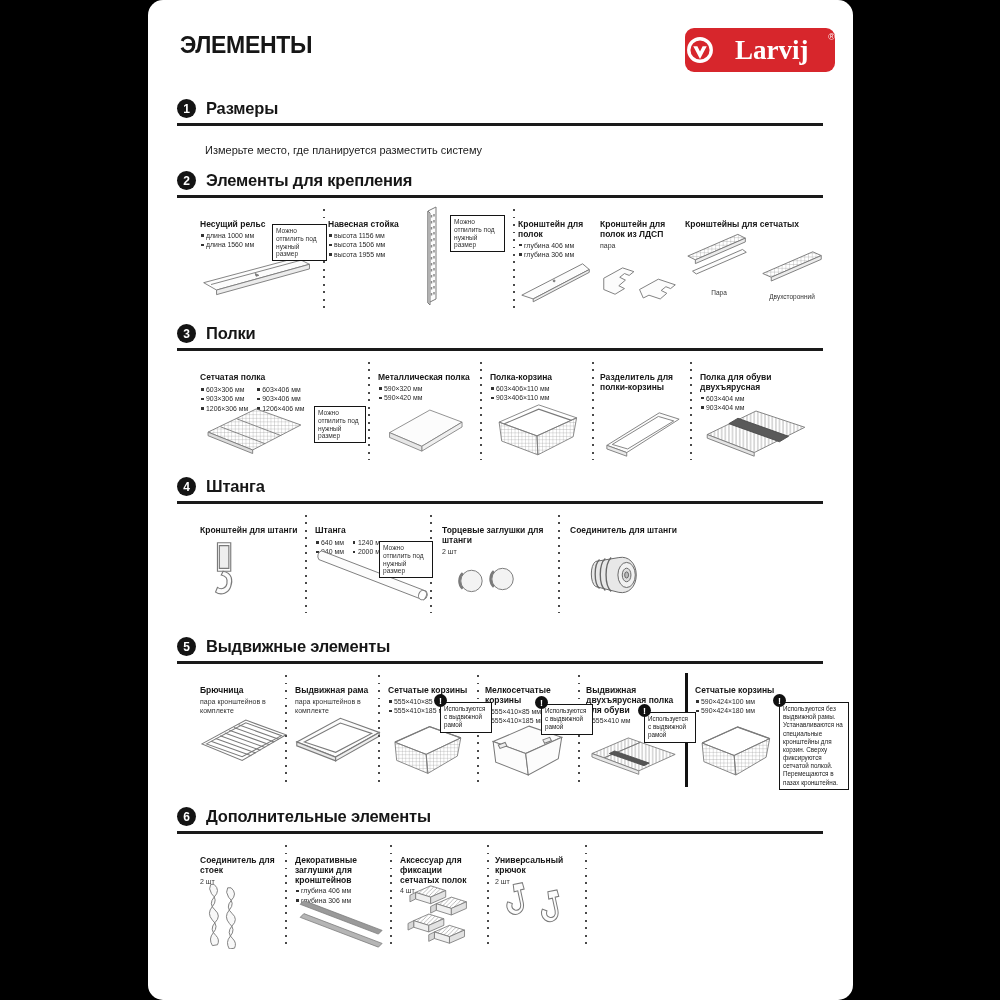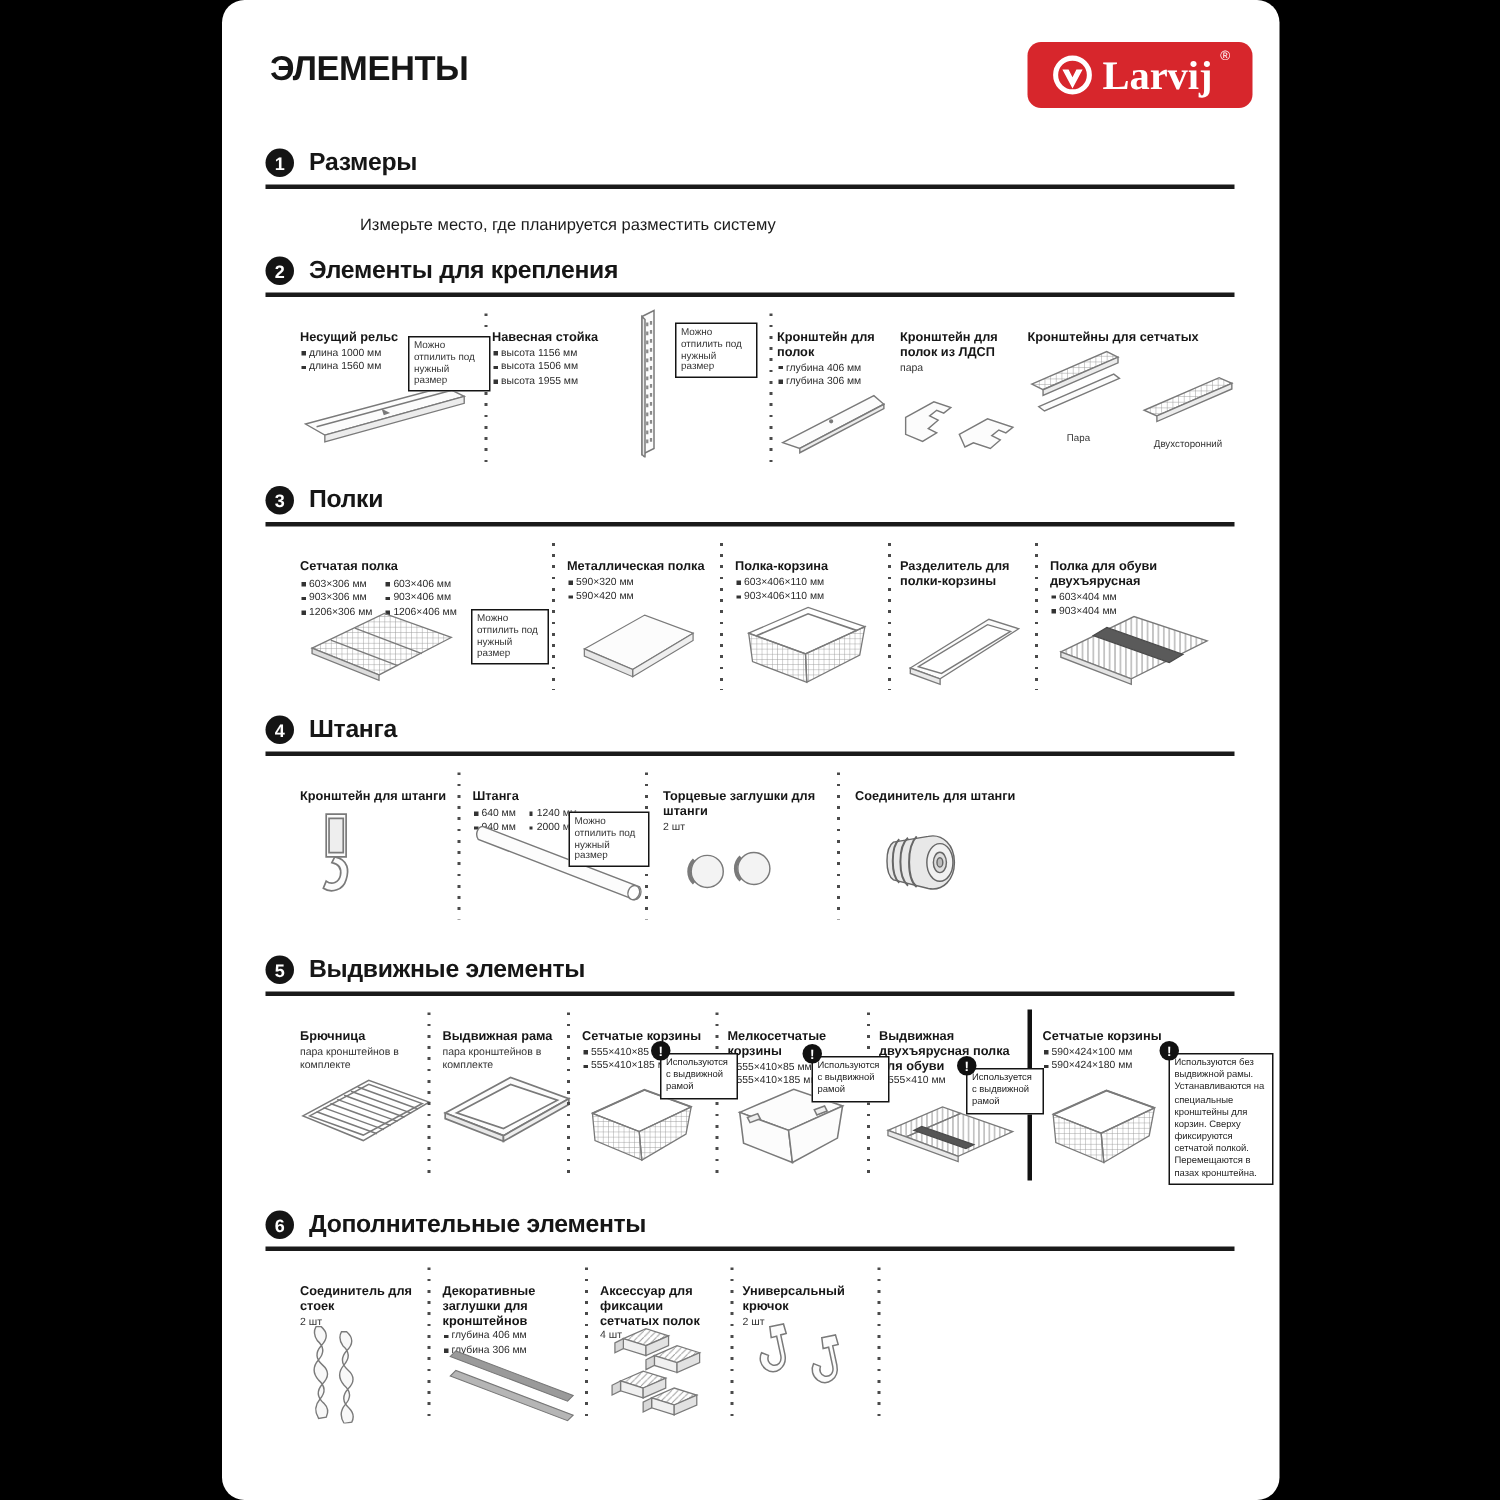--- a/index.html
+++ b/index.html
@@ -4,21 +4,21 @@
 <style>
   html,body{margin:0;padding:0;}
   body{width:1000px;height:1000px;background:#000;position:relative;
        font-family:"Liberation Sans",sans-serif;color:#161616;}
   .page{position:absolute;left:148px;top:0;width:705px;height:1000px;
         background:#fff;border-radius:15px;overflow:hidden;}
 
   
   .hdr-title{position:absolute;left:32px;top:32px;font-size:23px;font-weight:700;letter-spacing:-0.3px;}
   .logo{position:absolute;left:537px;top:28px;width:150px;height:44px;border-radius:9px;
-        display:flex;align-items:center;justify-content:center;gap:5px;}
+        display:flex;align-items:center;justify-content:space-between;gap:5px;}
   .logo-text{font-family:"Liberation Serif",serif;font-weight:700;font-size:27px;color:#fff;line-height:1;}
   .logo-reg{color:#fff;font-size:9px;align-self:flex-start;margin-top:4px;}
 
   
   .sec{position:absolute;left:29px;width:646px;}
   .sec-head{display:flex;align-items:center;gap:10px;}
   .sec-num{width:19px;height:19px;border-radius:50%;background:#141414;color:#fff;
            font-weight:700;font-size:12px;display:flex;align-items:center;justify-content:center;flex:0 0 19px;}
   .sec-title{font-size:16.5px;font-weight:700;letter-spacing:-0.2px;}
   .rule{height:3px;background:#1a1a1a;margin-top:5px;}
@@ -46,21 +46,21 @@
   
   .wn{position:absolute;z-index:3;}
   .bang{position:absolute;left:0;top:-5px;width:13px;height:13px;border-radius:50%;background:#111;
         color:#fff;display:flex;align-items:center;justify-content:center;z-index:4;
         font-size:9px;font-weight:700;}
   .bang::before{content:"!";}
   .wbox{border:1.6px solid #141414;background:#fff;padding:2px 3px;margin:3px 0 0 6px;
         font-size:6.3px;line-height:1.3;color:#222;}
 
   
-  .s1body{position:absolute;left:28px;top:9px;font-size:11px;color:#1c1c1c;margin-left:35px;}
+  .s1body{position:absolute;left:28px;top:9px;font-size:11px;color:#1c1c1c;}
   .note1{position:absolute;left:368px;top:2px;}
   .note1 .bang1{position:absolute;left:-5px;top:-6px;width:14px;height:14px;border-radius:50%;
         background:#111;color:#fff;font-size:10px;font-weight:700;
         display:flex;align-items:center;justify-content:center;z-index:4;}
   .note1 .bang1::before{content:"!";}
   .note1 .nbox{border:1.6px solid #141414;background:#fff;padding:4px 7px 4px 9px;
         font-size:7.5px;font-weight:700;white-space:nowrap;color:#111;}
 </style>
 </head>
 <body>

